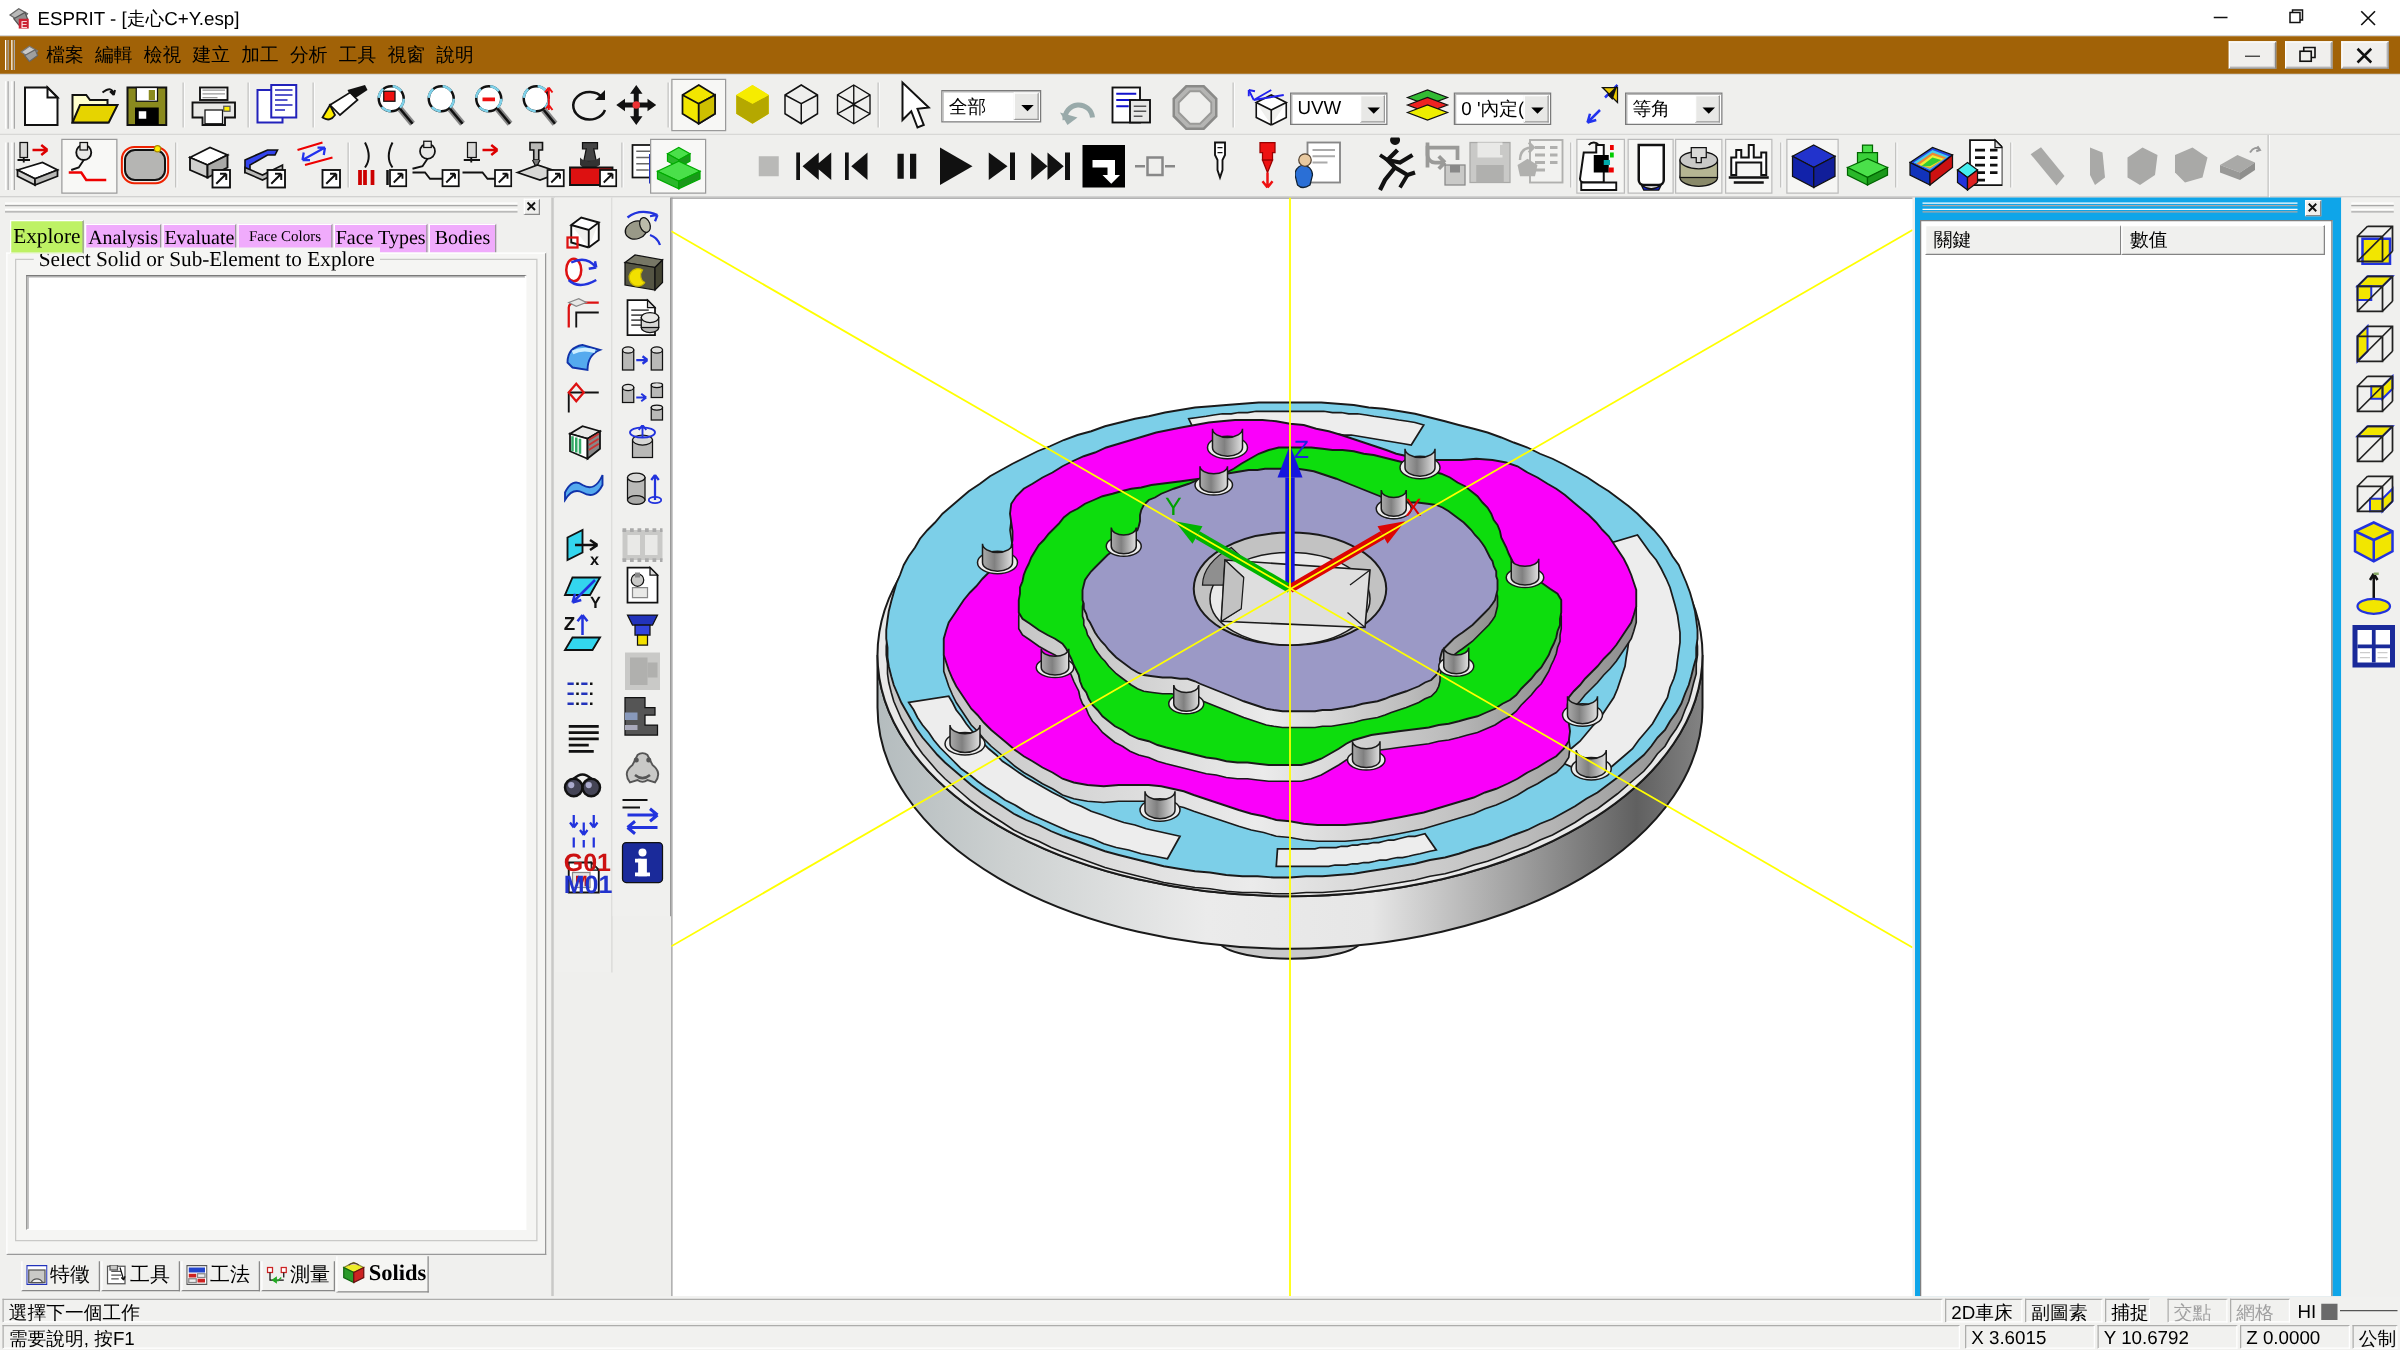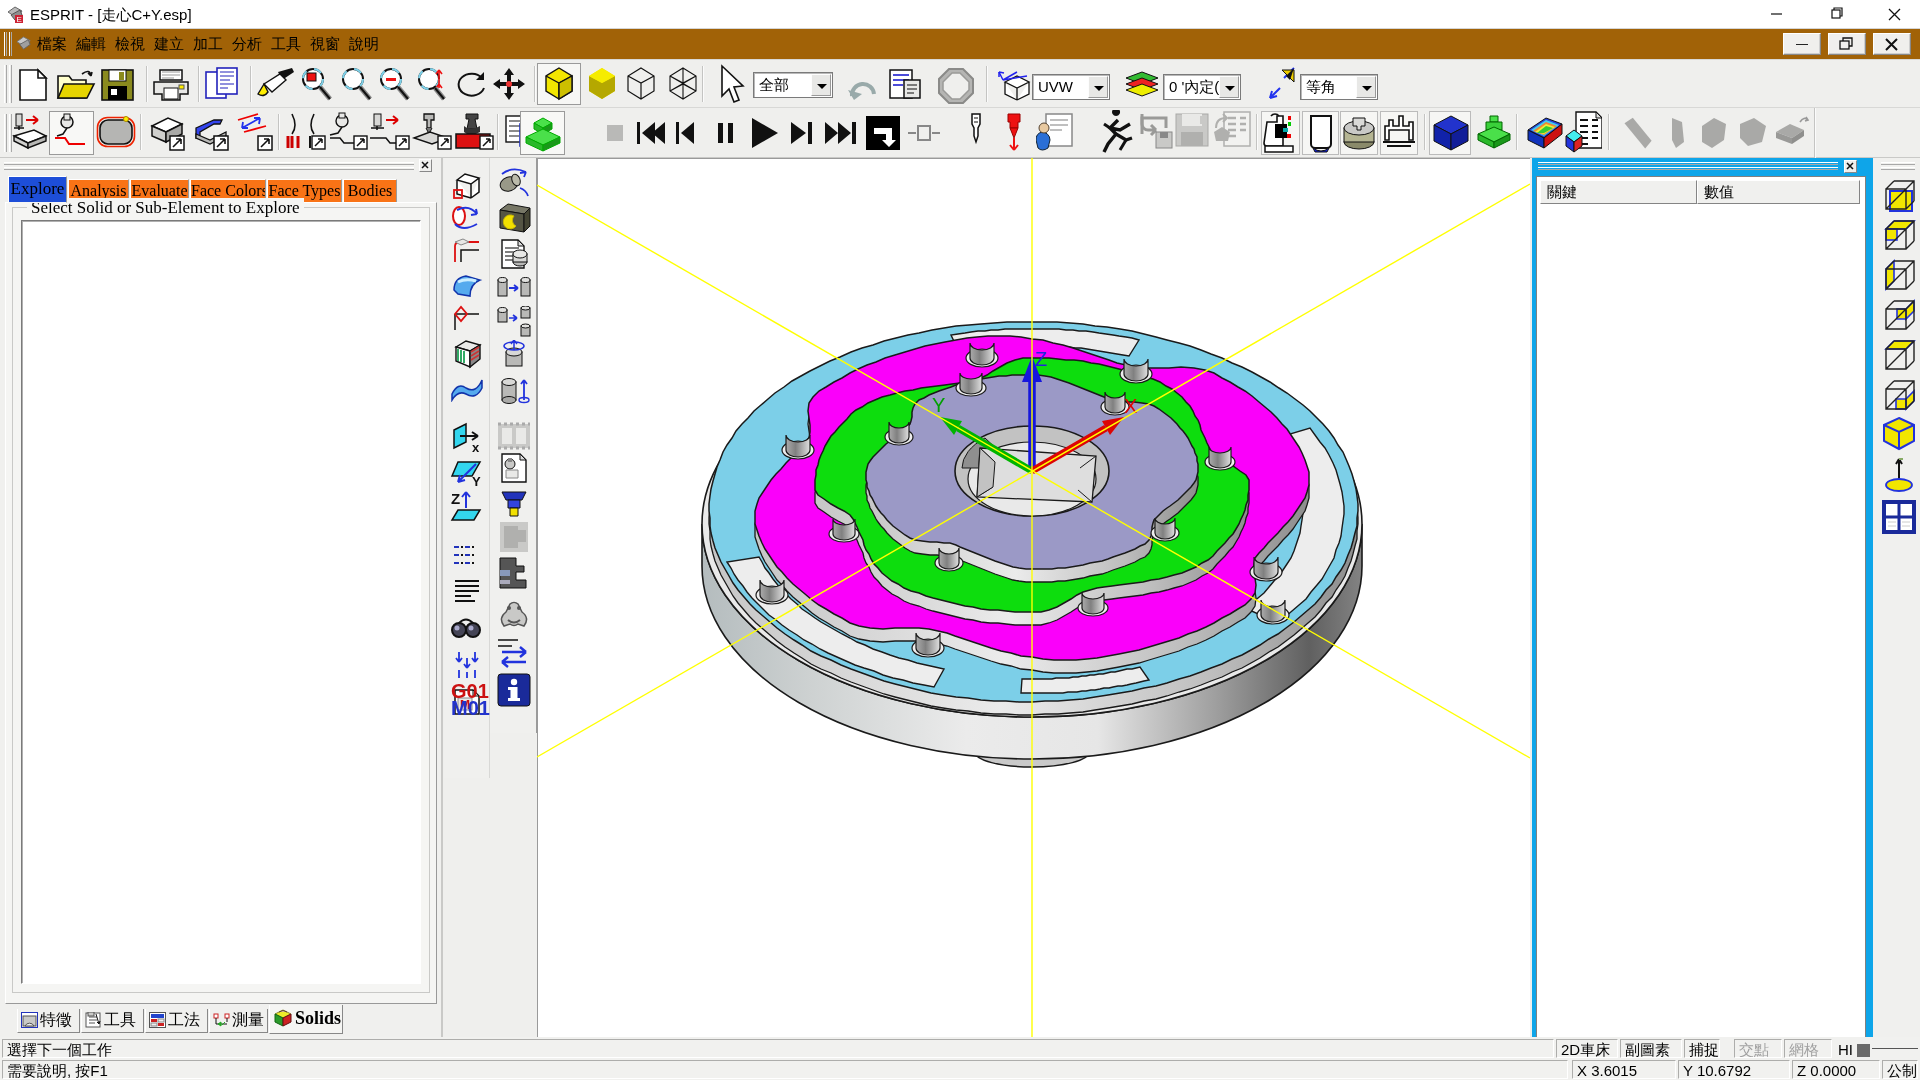--- a/index.html
+++ b/index.html
@@ -17,21 +17,21 @@
 .combo .cbt{position:absolute;right:1px;top:1px;bottom:1px;width:20px;background:#e8e8e6;border:1px solid #999;border-top-color:#fdfdfd;border-left-color:#fdfdfd}
 .combo .cbt:after{content:"";position:absolute;left:5px;top:9px;border:5px solid transparent;border-top-color:#000}
 .combo .cv{position:absolute;left:5px;top:3px}
 #leftpanel{position:absolute;left:0;top:158px;width:443px;height:879px;background:#f0f0ee;border-right:2px solid #c9c9c7}
 #viewarea{position:absolute;left:537px;top:158px;width:993px;height:879px;background:#fff;border-left:1px solid #9a9a9a;border-top:1px solid #9a9a9a}
 #rightpanel{position:absolute;left:1532px;top:158px;width:341px;height:879px;background:#0ea5e9}
 #righttb{position:absolute;left:1873px;top:158px;width:47px;height:879px;background:#f0f0ee}
 #statusbar{position:absolute;left:0;top:1037px;width:1920px;height:43px;background:#f1f1ef;font-size:15px;color:#000}
 .scell{position:absolute;border:1px solid #fff;border-top-color:#adadab;border-left-color:#adadab;padding:1px 4px;height:19px;font-size:15px;white-space:nowrap;overflow:hidden}
 .tabs{position:absolute;font-family:"Liberation Serif",serif;font-size:17px;color:#000}
-.tab{position:absolute;top:0;height:24px;background:#f97316;border:1px solid #999;border-bottom:none;border-top-color:#fff;border-left-color:#fff;padding:2px 0 0 0;text-align:center;white-space:nowrap;overflow:hidden}
+.tab{position:absolute;top:0;height:24px;background:#f0abfc;border:1px solid #999;border-bottom:none;border-top-color:#fff;border-left-color:#fff;padding:2px 0 0 0;text-align:center;white-space:nowrap;overflow:hidden}
 svg{display:block}
 </style></head>
 <body>
 <div id="titlebar">
  <svg class="abs" style="left:7px;top:6px" width="17" height="17" viewBox="0 0 17 17">
       <path d="M1 6 L8 1 L15 5 L10 12 Z" fill="#b9b9b9" stroke="#666"></path>
       <path d="M4 9 L13 4 L15 9 L8 14 Z" fill="#8f8f8f" stroke="#555"></path>
       <rect x="8" y="9" width="8" height="8" fill="#cc2233"></rect>
       <text x="9.5" y="16" font-size="8" fill="#fff" font-family="Liberation Sans">E</text>
     </svg>
@@ -481,24 +481,24 @@
 
 <div id="leftpanel">
  <div class="abs" style="left:4px;top:4px;width:410px;height:3px;border-top:1px solid #fff;border-bottom:1px solid #a8a8a8;position:absolute"></div>
  <div class="abs" style="left:4px;top:9px;width:410px;height:3px;border-top:1px solid #fff;border-bottom:1px solid #a8a8a8;position:absolute"></div>
  <div class="abs" style="left:419px;top:1px;width:13px;height:13px;background:#efefed;border:1px solid #888;border-top-color:#fff;border-left-color:#fff;position:absolute">
       <svg width="11" height="11">
         <path d="M2 2 L8 8 M8 2 L2 8" stroke="#111" stroke-width="1.5"></path>
       </svg>
     </div>
  <div class="tabs" style="left:0;top:18px;width:443px;height:27px">
-  <div class="tab" style="left:8px;width:59px;height:27px;top:0px;background:#1d4ed8;border-bottom:1px solid #f5f5f3;z-index:3;font-size:17px">Explore</div>
+  <div class="tab" style="left:8px;width:59px;height:27px;top:0px;background:#bef264;border-bottom:1px solid #f5f5f3;z-index:3;font-size:17px">Explore</div>
   <div class="tab" style="left:68px;width:61px;top:3px;font-size:16px">Analysis</div>
   <div class="tab" style="left:130px;width:59px;top:3px;font-size:16px">Evaluate</div>
-  <div class="tab" style="left:190px;width:76px;top:3px;font-size:16px">Face Colors</div>
+  <div class="tab" style="left:190px;width:76px;top:3px;font-size:12px">Face Colors</div>
   <div class="tab" style="left:267px;width:75px;top:3px;font-size:16px">Face Types</div>
   <div class="tab" style="left:343px;width:54px;top:3px;font-size:16px">Bodies</div>
  </div>
  <div class="abs" style="left:5px;top:44px;width:432px;height:802px;background:#f5f5f3;border:1px solid #999;border-top-color:#fff;border-left-color:#fff;position:absolute"></div>
  <div class="abs tabs" style="left:12px;top:49px;width:418px;height:786px;border:1px solid #c9c9c7;position:absolute">
    <div style="position:absolute;left:14px;top:-10px;background:#f5f5f3;padding:0 4px;font-size:17px">Select Solid or Sub-Element to Explore</div>
    <div class="abs" style="left:8px;top:12px;width:400px;height:764px;background:#fff;border:1px solid #7a7a7a;border-bottom-color:#fff;border-right-color:#fff;box-shadow:inset 1px 1px 0 #b0b0b0;position:absolute"></div>
  </div>
  <div style="position:absolute;left:0;top:847px;width:443px;height:32px;font-family:'Liberation Sans',sans-serif;font-size:16px">
   <div class="abs" style="left:17px;top:4px;width:63px;height:24px;background:#f0f0ee;border:1px solid #888;border-top:none;border-left-color:#fff;position:absolute">

